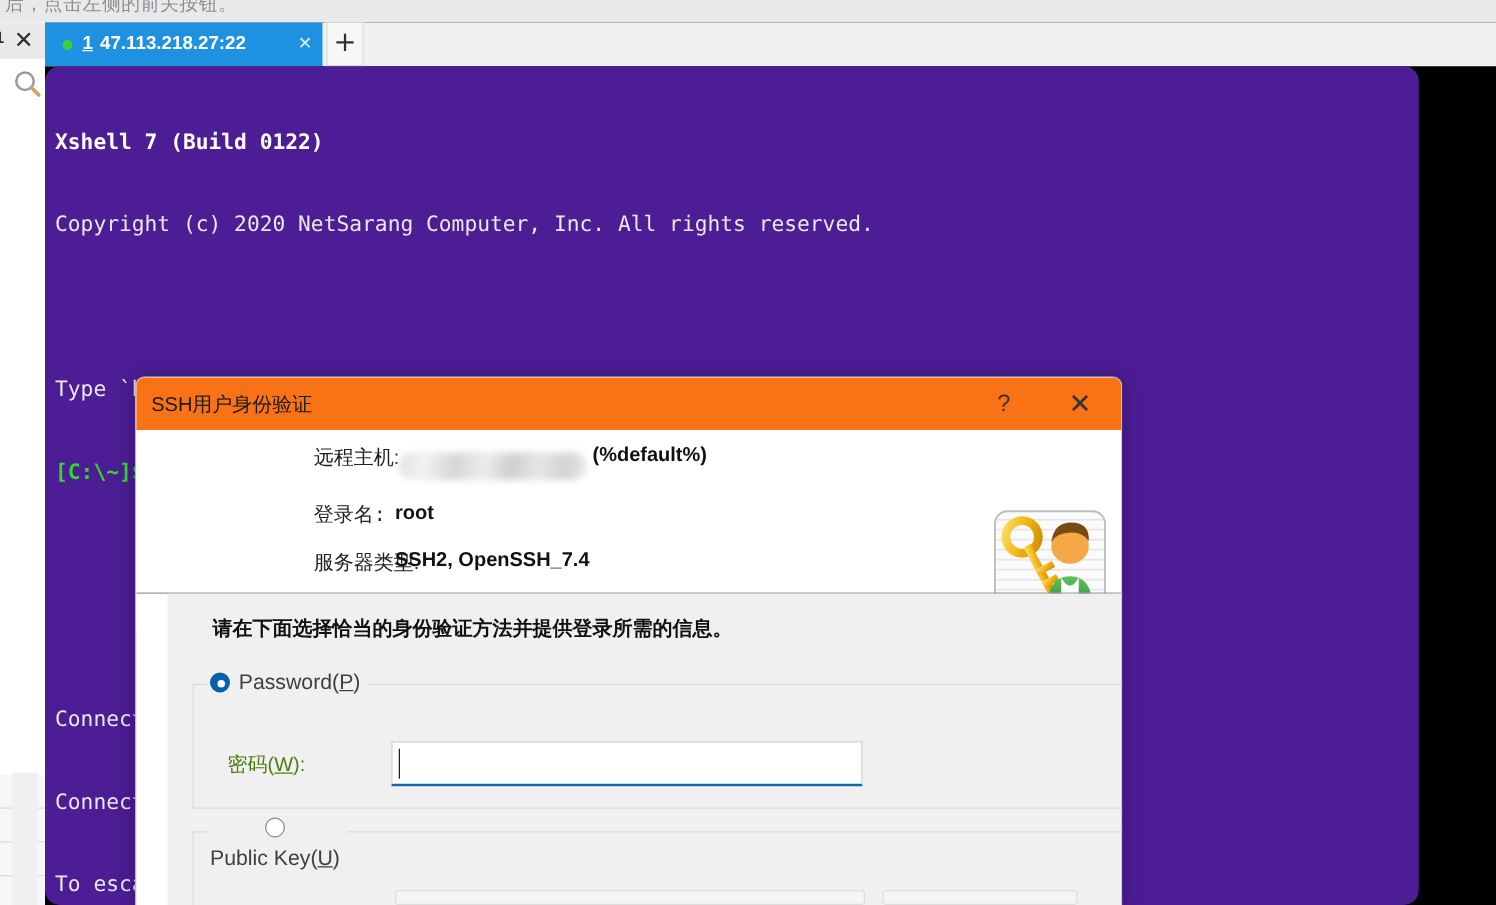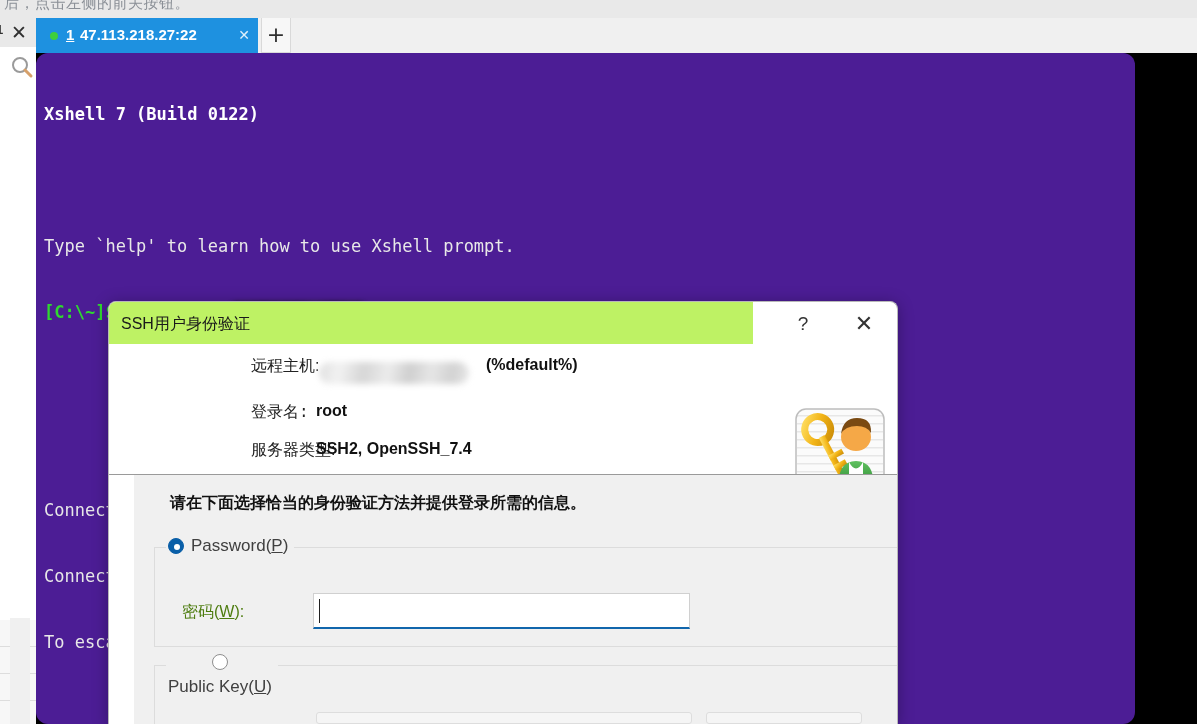--- a/index.html
+++ b/index.html
@@ -114,22 +114,22 @@
   #ssh-dialog{
     position:absolute;left:108px;top:301px;width:788px;height:423px;
     background:#ffffff;
     border:1px solid #b8b8b8;border-bottom:none;
     border-radius:8px 8px 0 0;
     box-shadow:0 2px 16px rgba(0,0,0,.30);
     overflow:hidden;
     font-family:"Liberation Sans","DejaVu Sans",sans-serif;
   }
   #dlg-titlebar{
-    position:absolute;left:0;top:0;width:644px;height:42px;
-    background:#bef264;
+    position:absolute;left:0;top:0;width:788px;height:42px;
+    background:#f97316;
   }
   #dlg-title{
     position:absolute;left:12px;top:12px;font-size:16px;color:#1a1a1a;
   }
   #dlg-help{
     position:absolute;left:680px;top:9px;width:28px;height:26px;
     font-size:19px;line-height:26px;text-align:center;color:#333333;
   }
   #dlg-close{
     position:absolute;left:740px;top:7px;width:30px;height:30px;
@@ -250,20 +250,21 @@
       <div id="tab-dot"></div>
       <div id="tab-index">1</div>
       <div id="tab-title">47.113.218.27:22</div>
       <div id="tab-close">✕</div>
     </div>
     <div id="tab-new">+</div>
   </div>
 
   <div id="terminal">
     <div class="t-line t-bold">Xshell 7 (Build 0122)</div>
+    <div class="t-line t-white">Copyright (c) 2020 NetSarang Computer, Inc. All rights reserved.</div>
     <div class="t-line">&nbsp;</div>
     <div class="t-line t-white">Type `help' to learn how to use Xshell prompt.</div>
     <div class="t-line"><span class="t-green">[C:\~]$</span><span class="t-white"> ssh root@4</span><span class="blur-dark"></span></div>
     <div class="t-line">&nbsp;</div>
     <div class="t-line">&nbsp;</div>
     <div class="t-line t-white">Connecting to 47.113.218.27:22...</div>
     <div class="t-line t-white">Connection established.</div>
     <div class="t-line t-white">To escape to local shell, press 'Ctrl+Alt+]'.</div>
     
   </div>
@@ -273,21 +274,21 @@
 
   <div id="dlg-titlebar">
     <div id="dlg-title">SSH用户身份验证</div>
     <div id="dlg-help">?</div>
     <div id="dlg-close">✕</div>
   </div>
 
   <div id="dlg-info">
     <div class="info-label" style="left:142px;top:12px;">远程主机:</div>
     <div id="blur-host"></div>
-    <div class="info-value" style="left:377px;top:12px;">(%default%)</div>
+    <div class="info-value" style="left:365px;top:12px;">(%default%)</div>
 
     <div class="info-label" style="left:142px;top:58px;font-family:Liberation Mono, monospace;">登录名:</div>
     <div class="info-value" style="left:207px;top:58px;">root</div>
 
     <div class="info-label" style="left:142px;top:96px;">服务器类型:</div>
     <div class="info-value" style="left:207px;top:96px;">SSH2, OpenSSH_7.4</div>
 
     <div id="icon-key-user">
       <svg width="92" height="86" viewBox="0 0 92 86">
         <defs>

